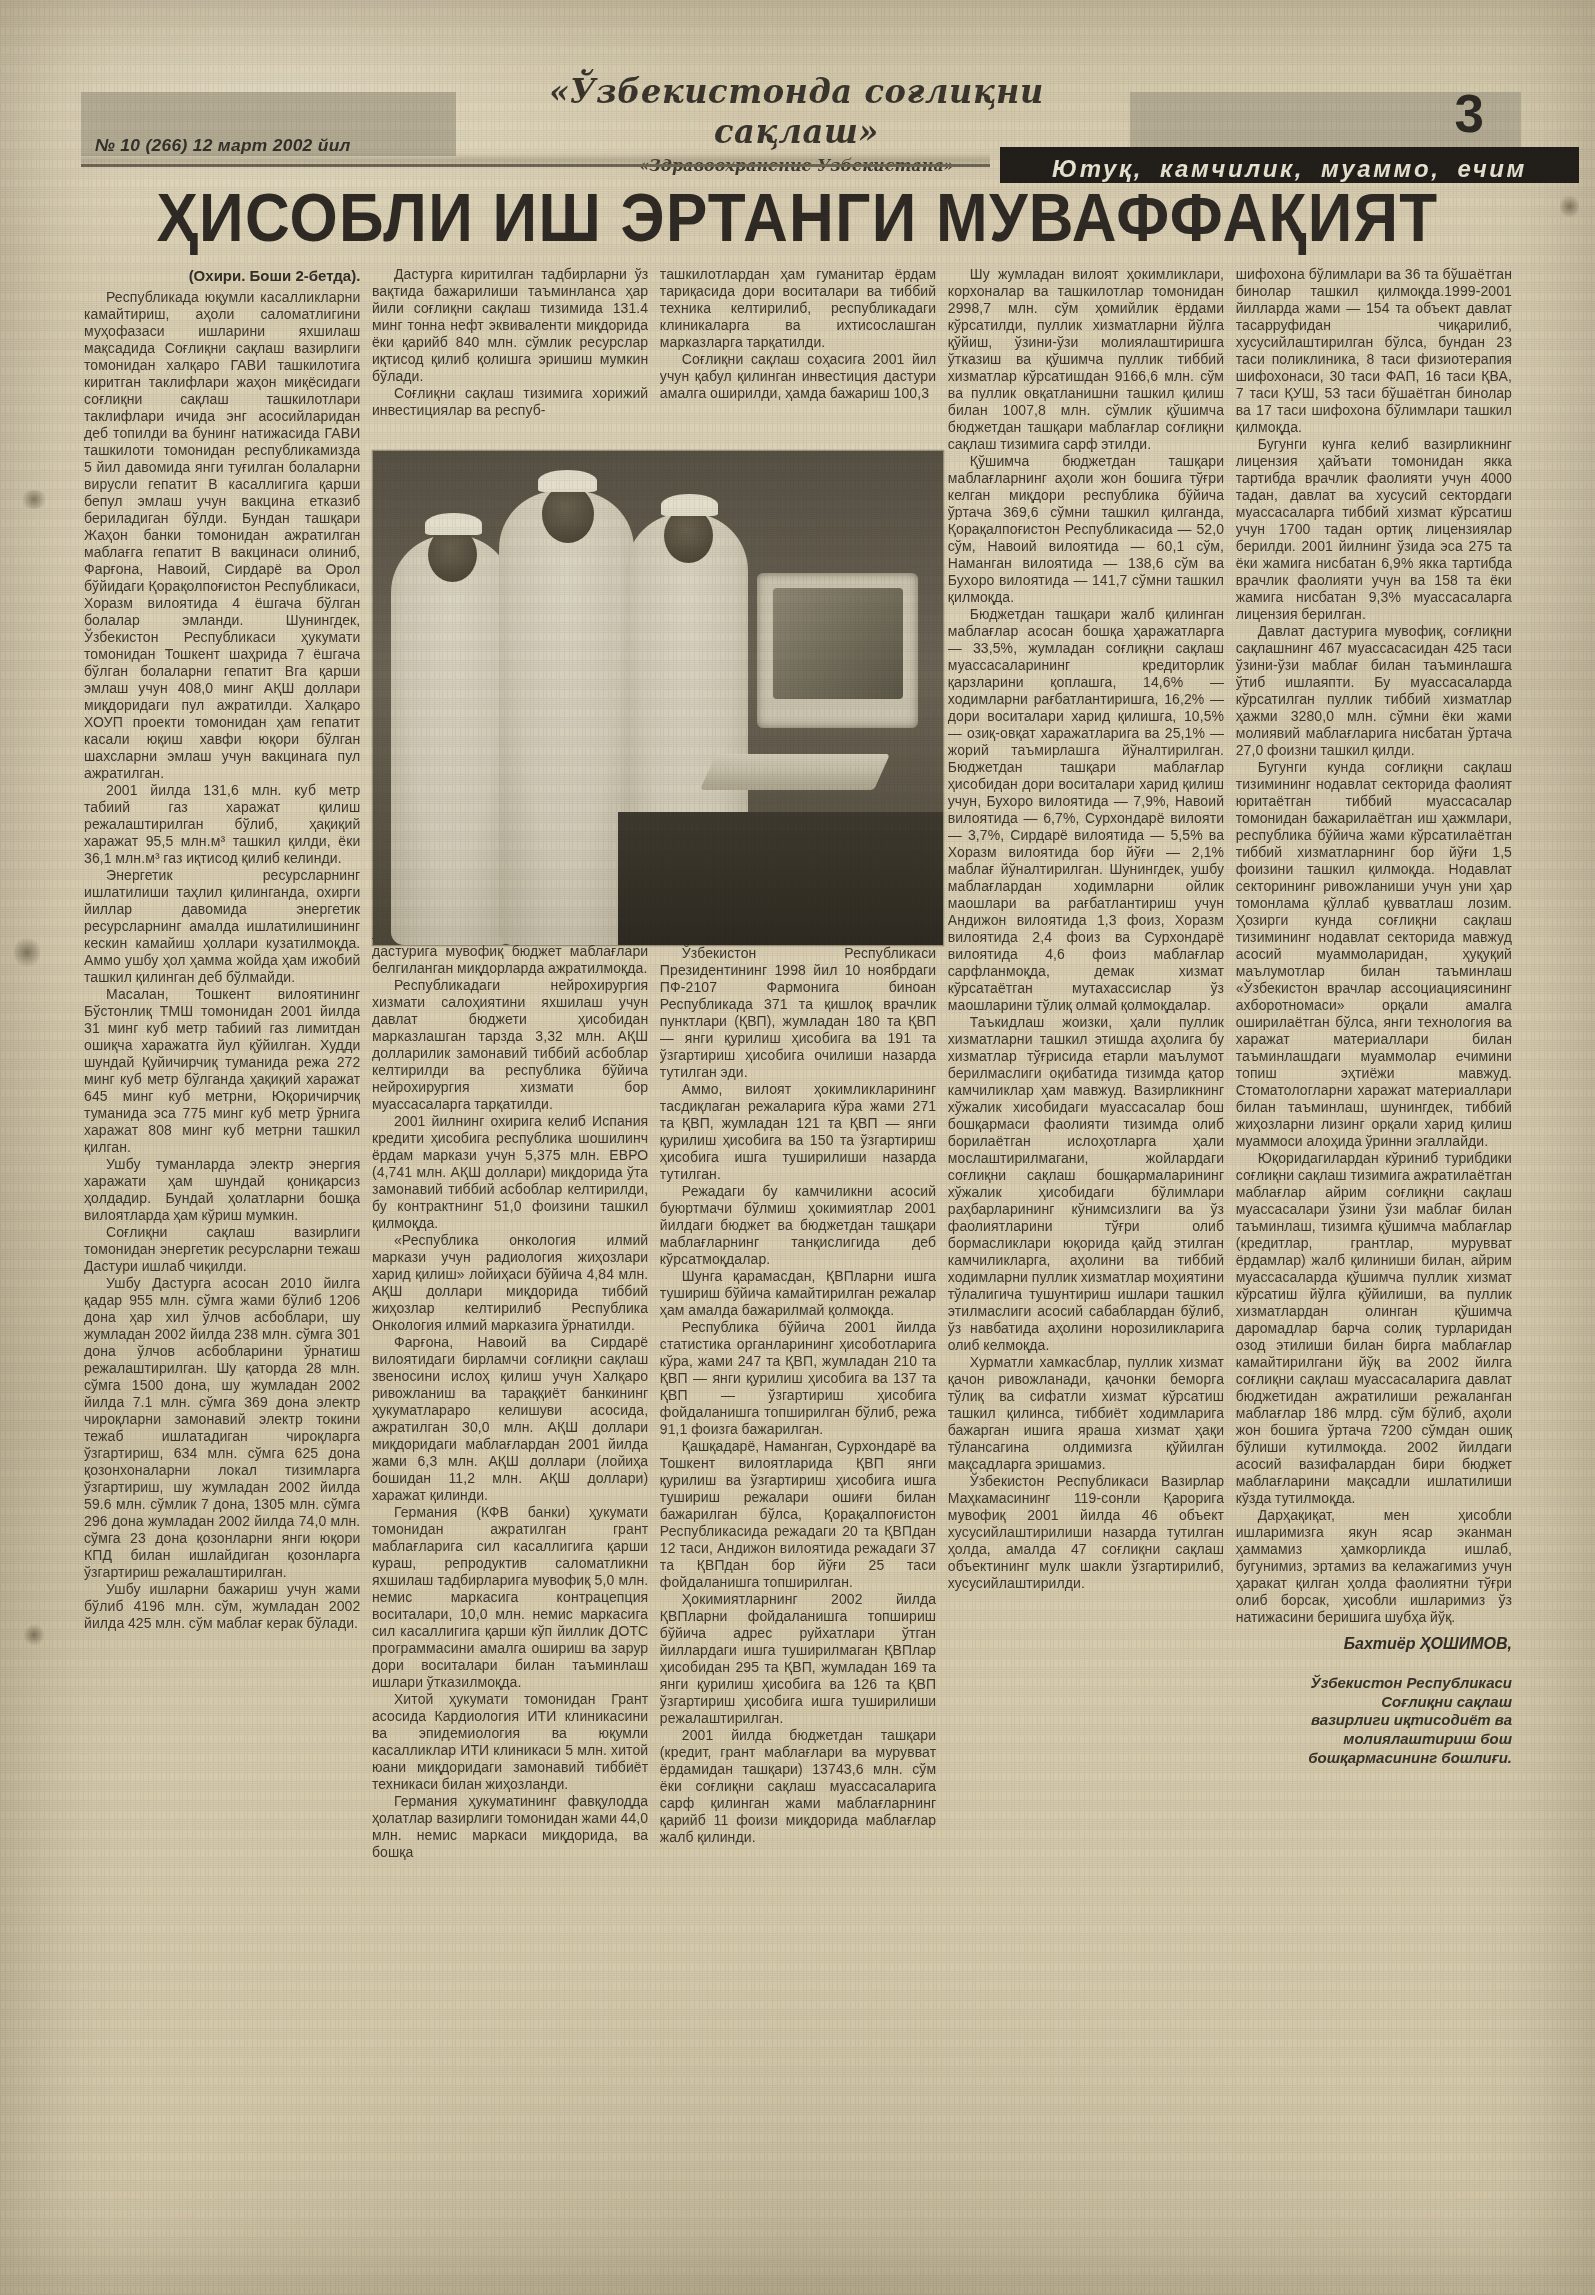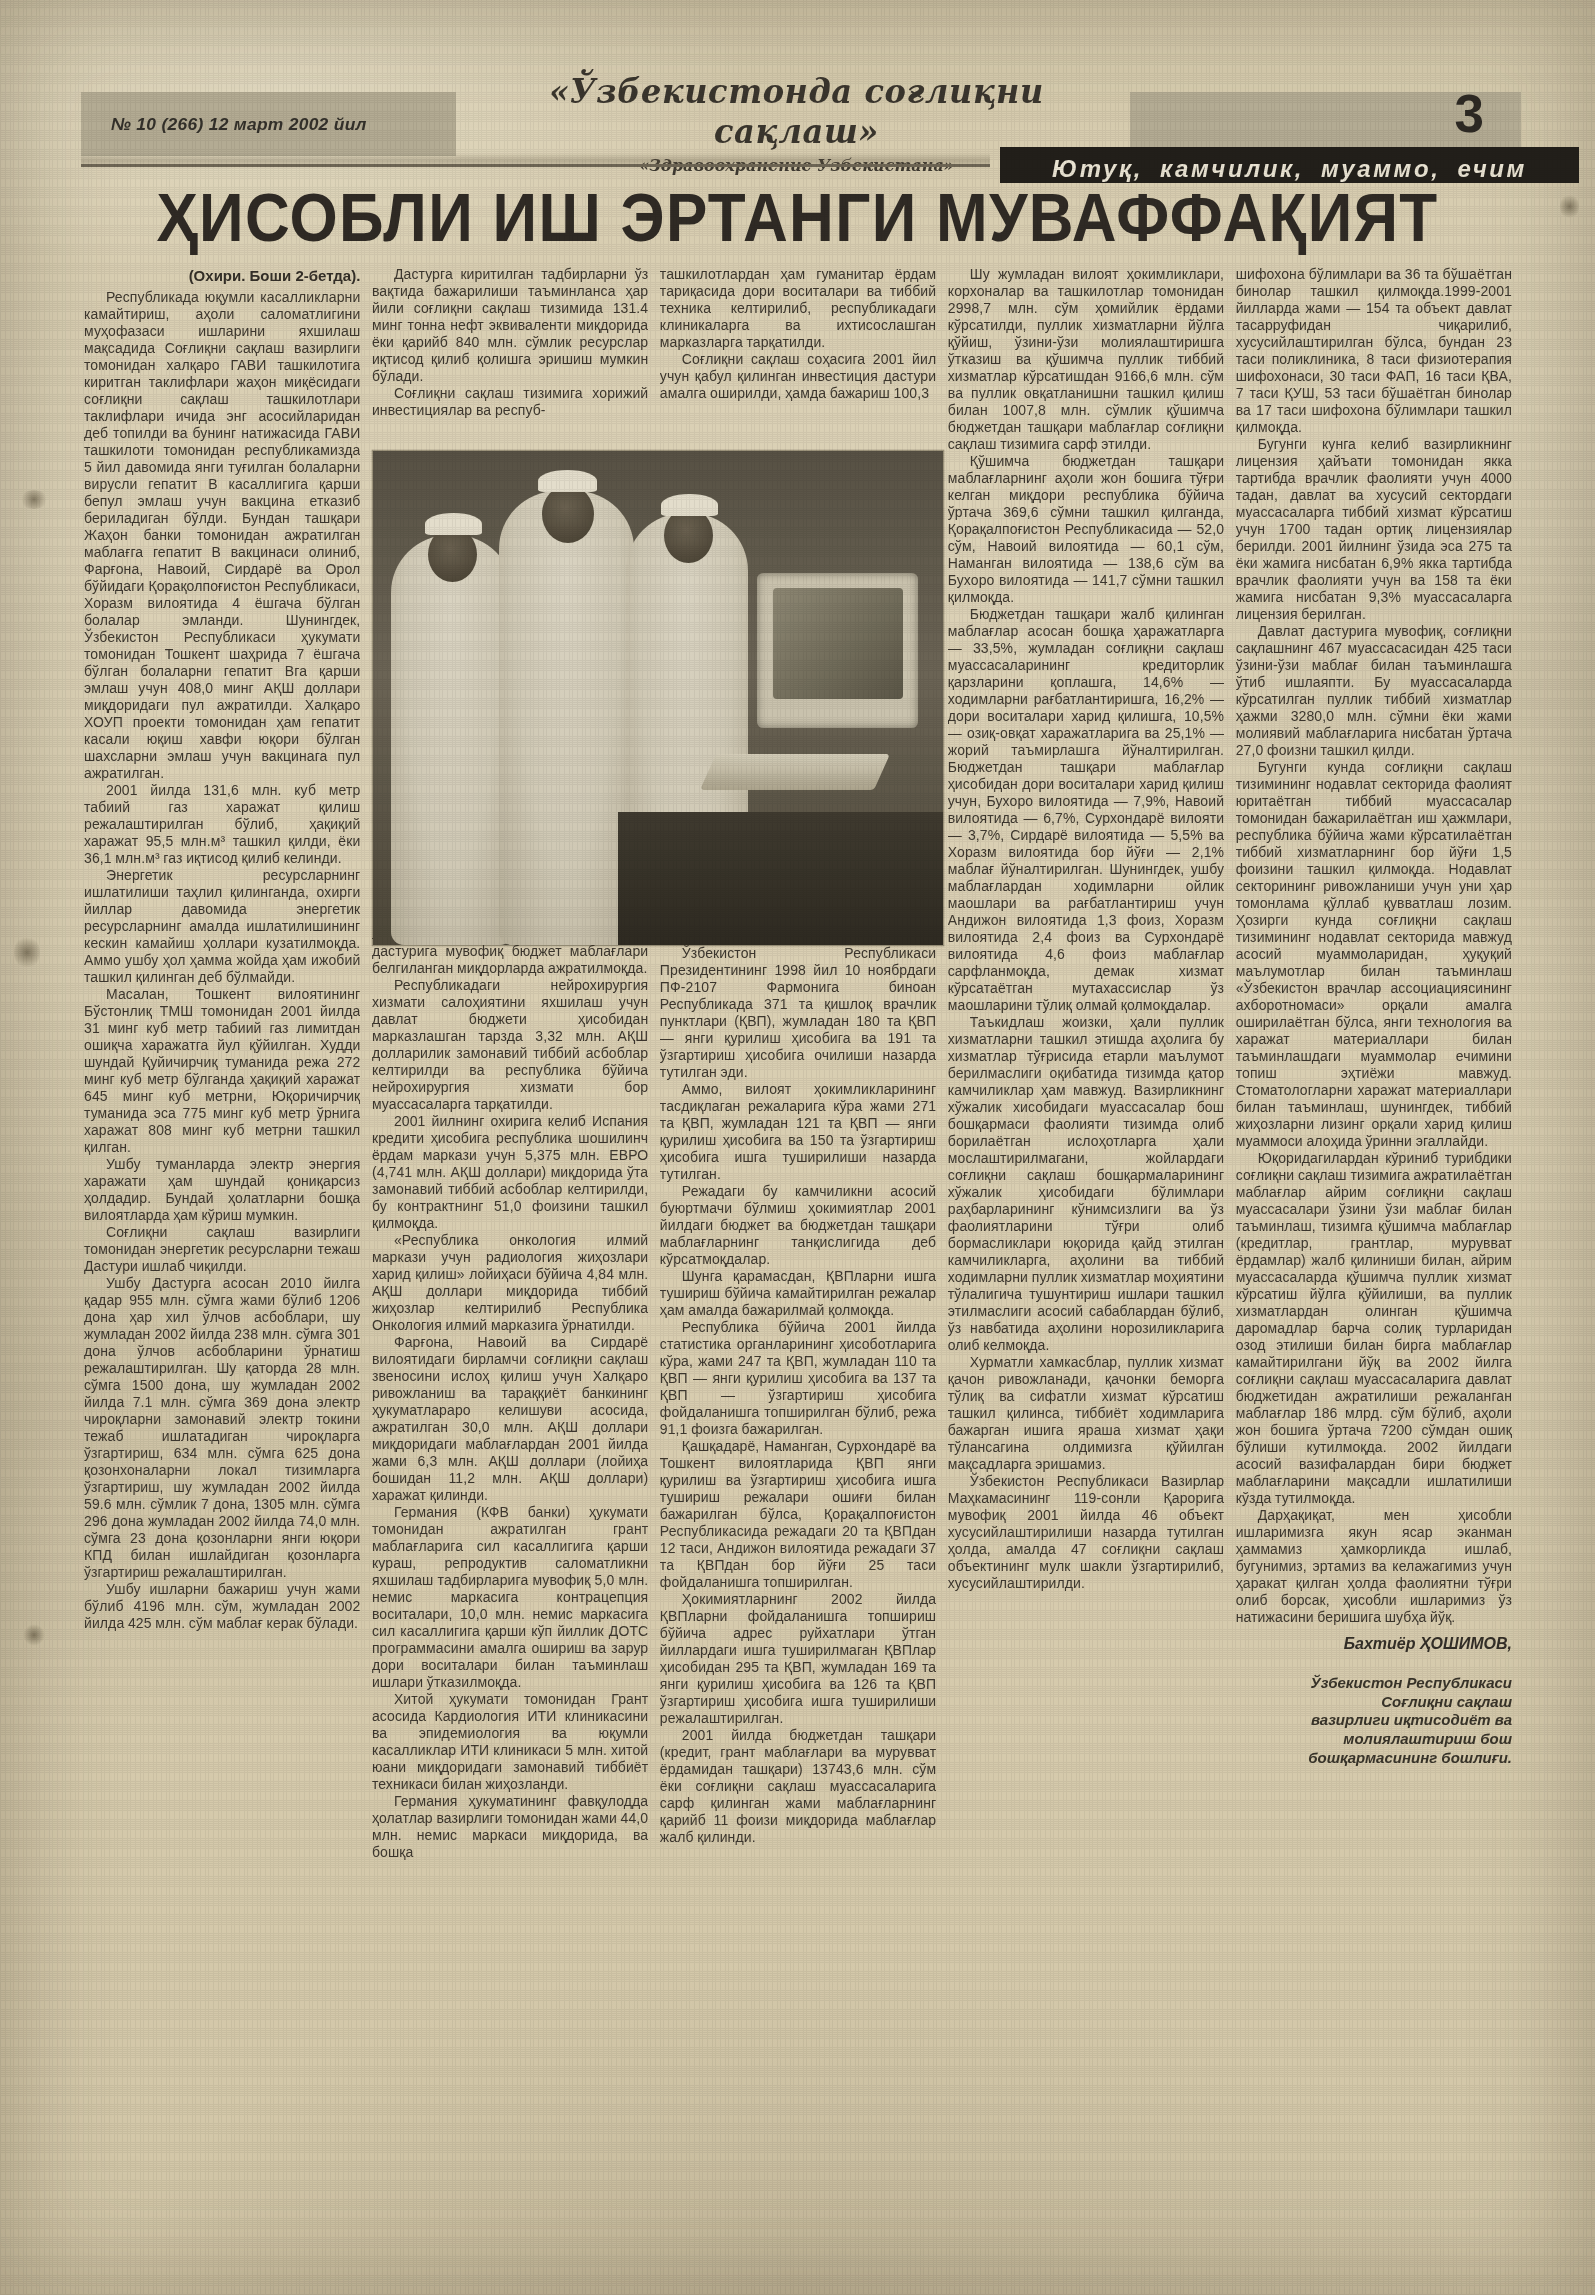--- a/index.html
+++ b/index.html
@@ -16,21 +16,21 @@
   }
   .page::after{
     content:""; position:absolute; inset:0; pointer-events:none; opacity:.05;
     background:repeating-linear-gradient(0deg,#000 0 0.6px,transparent 0.6px 1.9px),
                repeating-linear-gradient(90deg,#000 0 0.6px,transparent 0.6px 2.6px);
     mix-blend-mode:multiply;
   }
   .blemish{position:absolute; border-radius:50%; background:radial-gradient(circle,rgba(60,50,30,.5),rgba(60,50,30,0) 70%);}
   
   .issue-box{position:absolute; left:81px; top:92px; width:375px; height:64px;
-    background:#b3ab93; display:flex; align-items:center; padding-left:30px; box-sizing:border-box;}
+    background:#b3ab93; display:flex; align-items:flex-end; padding-left:14px; box-sizing:border-box;}
   .issue-line{font-size:17.4px; font-weight:bold; font-style:italic; color:#33302a; letter-spacing:0.3px;}
   .masthead{position:absolute; left:471px; top:73px; width:651px; text-align:center;}
   .masthead-title{font-family:"DejaVu Serif","Liberation Serif",serif; font-style:italic; font-weight:bold;
     font-size:32px; color:#3a352d; letter-spacing:0.6px; transform:scaleY(1.05);}
   .masthead-subtitle{margin-top:7px; font-family:"DejaVu Serif","Liberation Serif",serif; font-style:italic;
     font-weight:bold; font-size:16px; color:#3f3a31;}
   .pagenum-box{position:absolute; left:1130px; top:92px; width:391px; height:64px; background:#b3ab93;}
   .page-number{position:absolute; right:37px; top:-9px; font-size:53px; font-weight:bold; color:#2d2923;}
   .header-rule-shadow{position:absolute; left:81px; top:153px; width:909px; height:15.5px;
     background:linear-gradient(180deg,rgba(90,80,60,0),rgba(90,80,60,.28),rgba(90,80,60,0));}
@@ -125,21 +125,21 @@
           <p class="para cont">ташкилотлардан ҳам гуманитар ёрдам тариқасида дори воситалари ва тиббий техника келтирилиб, республикадаги клиникаларга ва ихтисослашган марказларга тарқатилди.</p>
           <p class="para">Соғлиқни сақлаш соҳасига 2001 йил учун қабул қилинган инвестиция дастури амалга оширилди, ҳамда бажариш 100,3</p>
         </div>
       <div class="photo-spacer sp-c3"></div>
       <div>
           <p class="para cont">фоизни ташкил этди ёки 8442,5 млн. сўм ўзлаштирилди.</p>
           <p class="para">Ўзбекистон Республикаси Президентининг 1998 йил 10 ноябрдаги ПФ-2107 Фармонига биноан Республикада 371 та қишлоқ врачлик пунктлари (ҚВП), жумладан 180 та ҚВП — янги қурилиш ҳисобига ва 191 та ўзгартириш ҳисобига очилиши назарда тутилган эди.</p>
           <p class="para">Аммо, вилоят ҳокимликларининг тасдиқлаган режаларига кўра жами 271 та ҚВП, жумладан 121 та ҚВП — янги қурилиш ҳисобига ва 150 та ўзгартириш ҳисобига ишга туширилиши назарда тутилган.</p>
           <p class="para">Режадаги бу камчиликни асосий буюртмачи бўлмиш ҳокимиятлар 2001 йилдаги бюджет ва бюджетдан ташқари маблағларнинг танқислигида деб кўрсатмоқдалар.</p>
           <p class="para">Шунга қарамасдан, ҚВПларни ишга тушириш бўйича камайтирилган режалар ҳам амалда бажарилмай қолмоқда.</p>
-          <p class="para">Республика бўйича 2001 йилда статистика органларининг ҳисоботларига кўра, жами 247 та ҚВП, жумладан 110 та ҚВП — янги қурилиш ҳисобига ва 137 та ҚВП — ўзгартириш ҳисобига фойдаланишга топширилган бўлиб, режа 91,1 фоизга бажарилган.</p>
+          <p class="para">Республика бўйича 2001 йилда статистика органларининг ҳисоботларига кўра, жами 247 та ҚВП, жумладан 210 та ҚВП — янги қурилиш ҳисобига ва 137 та ҚВП — ўзгартириш ҳисобига фойдаланишга топширилган бўлиб, режа 91,1 фоизга бажарилган.</p>
           <p class="para">Қашқадарё, Наманган, Сурхондарё ва Тошкент вилоятларида ҚВП янги қурилиш ва ўзгартириш ҳисобига ишга тушириш режалари ошиғи билан бажарилган бўлса, Қорақалпоғистон Республикасида режадаги 20 та ҚВПдан 12 таси, Андижон вилоятида режадаги 37 та ҚВПдан бор йўғи 25 таси фойдаланишга топширилган.</p>
           <p class="para">Ҳокимиятларнинг 2002 йилда ҚВПларни фойдаланишга топшириш бўйича адрес руйхатлари ўтган йиллардаги ишга туширилмаган ҚВПлар ҳисобидан 295 та ҚВП, жумладан 169 та янги қурилиш ҳисобига ва 126 та ҚВП ўзгартириш ҳисобига ишга туширилиши режалаштирилган.</p>
           <p class="para">2001 йилда бюджетдан ташқари (кредит, грант маблағлари ва мурувват ёрдамидан ташқари) 13743,6 млн. сўм ёки соғлиқни сақлаш муассасаларига сарф қилинган жами маблағларнинг қарийб 11 фоизи миқдорида маблағлар жалб қилинди.</p>
         </div>
     </div>
     <div class="col">
       <div>
           <p class="para">Шу жумладан вилоят ҳокимликлари, корхоналар ва ташкилотлар томонидан 2998,7 млн. сўм ҳомийлик ёрдами кўрсатилди, пуллик хизматларни йўлга қўйиш, ўзини-ўзи молиялаштиришга ўтказиш ва қўшимча пуллик тиббий хизматлар кўрсатишдан 9166,6 млн. сўм ва пуллик овқатланишни ташкил қилиш билан 1007,8 млн. сўмлик қўшимча бюджетдан ташқари маблағлар соғлиқни сақлаш тизимига сарф этилди.</p>
           <p class="para">Қўшимча бюджетдан ташқари маблағларнинг аҳоли жон бошига тўғри келган миқдори республика бўйича ўртача 369,6 сўмни ташкил қилганда, Қорақалпоғистон Республикасида — 52,0 сўм, Навоий вилоятида — 60,1 сўм, Наманган вилоятида — 138,6 сўм ва Бухоро вилоятида — 141,7 сўмни ташкил қилмоқда.</p>
           <p class="para">Бюджетдан ташқари жалб қилинган маблағлар асосан бошқа ҳаражатларга — 33,5%, жумладан соғлиқни сақлаш муассасаларининг кредиторлик қарзларини қоплашга, 14,6% — ходимларни рағбатлантиришга, 16,2% — дори воситалари харид қилишга, 10,5% — озиқ-овқат харажатларига ва 25,1% — жорий таъмирлашга йўналтирилган. Бюджетдан ташқари маблағлар ҳисобидан дори воситалари харид қилиш учун, Бухоро вилоятида — 7,9%, Навоий вилоятида — 6,7%, Сурхондарё вилояти — 3,7%, Сирдарё вилоятида — 5,5% ва Хоразм вилоятида бор йўғи — 2,1% маблағ йўналтирилган. Шунингдек, ушбу маблағлардан ходимларни ойлик маошлари ва рағбатлантириш учун Андижон вилоятида 1,3 фоиз, Хоразм вилоятида 2,4 фоиз ва Сурхондарё вилоятида 4,6 фоиз маблағлар сарфланмоқда, демак хизмат кўрсатаётган мутахассислар ўз маошларини тўлиқ олмай қолмоқдалар.</p>

